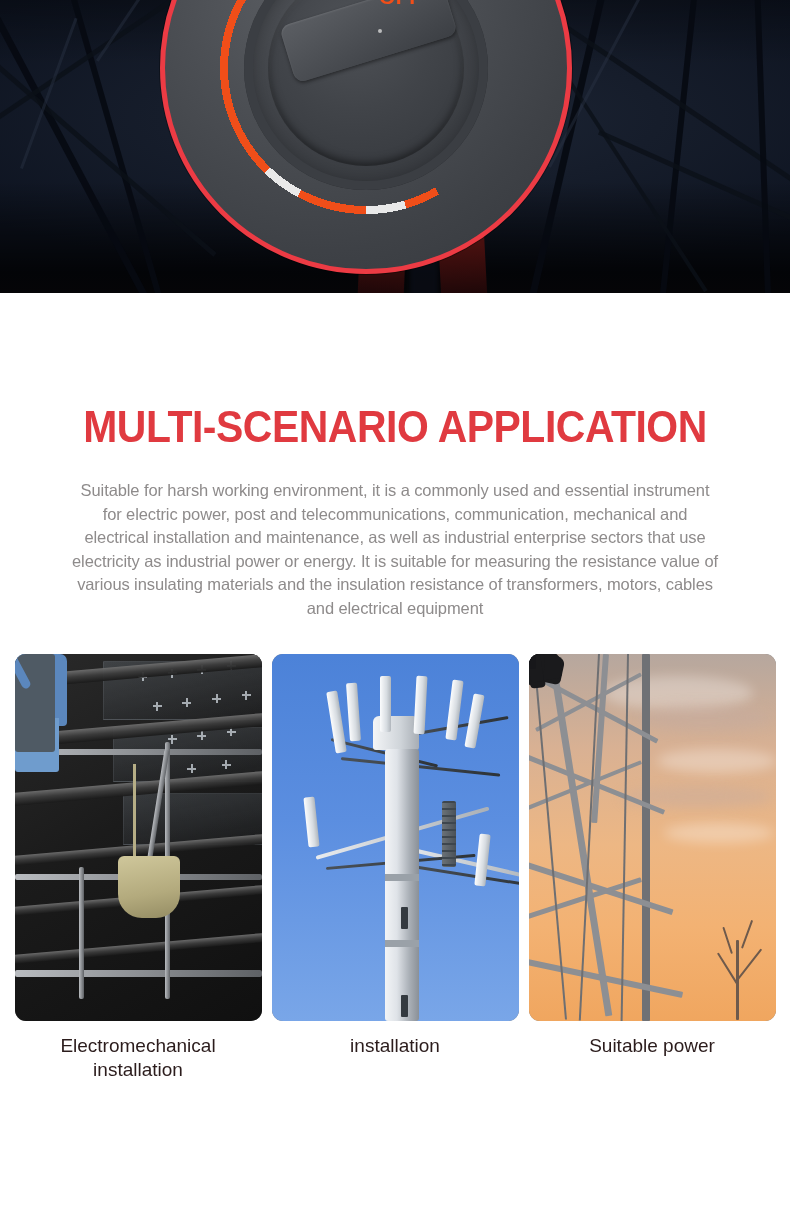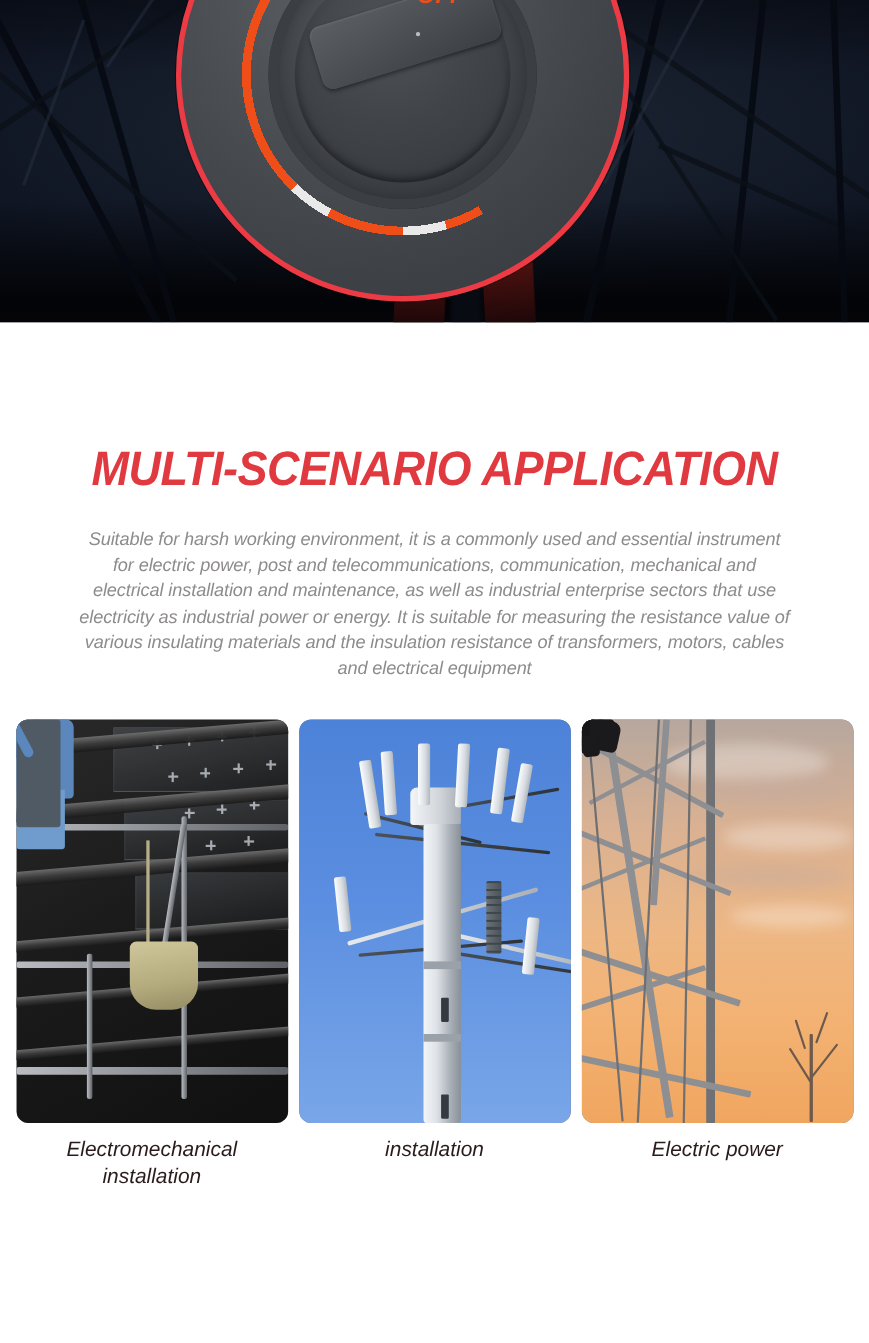--- a/index.html
+++ b/index.html
@@ -9,21 +9,20 @@
     background: #ffffff;
     font-family: "Liberation Sans", sans-serif;
   }
 
   .page {
     position: relative;
     width: 790px;
     height: 1087px;
     background: #ffffff;
     overflow: hidden;
-    font-style: italic;
   }
 
   
   .hero {
     position: relative;
     width: 790px;
     height: 293px;
     overflow: hidden;
     background: #141a25;
   }
@@ -552,18 +551,18 @@
               <div class="c-gear" style="left:64%; top:62%; width:7px;  height:15px;"></div>
             </div>
 
             <div class="branch" style="left:84%; top:78%; width:3px; height:80px;"></div>
             <div class="branch" style="left:84%; top:78%; width:2px; height:40px; transform:rotate(38deg);"></div>
             <div class="branch" style="left:84%; top:80%; width:2px; height:36px; transform:rotate(-32deg);"></div>
             <div class="branch" style="left:86%; top:72%; width:2px; height:30px; transform:rotate(20deg);"></div>
             <div class="branch" style="left:82%; top:74%; width:2px; height:28px; transform:rotate(-18deg);"></div>
           </div>
         </div>
-        <div class="card-caption">Electric power</div>
+        <div class="card-caption">Suitable power</div>
       </div>
 
     </div>
   </div>
 </div>
 
 </body></html>

